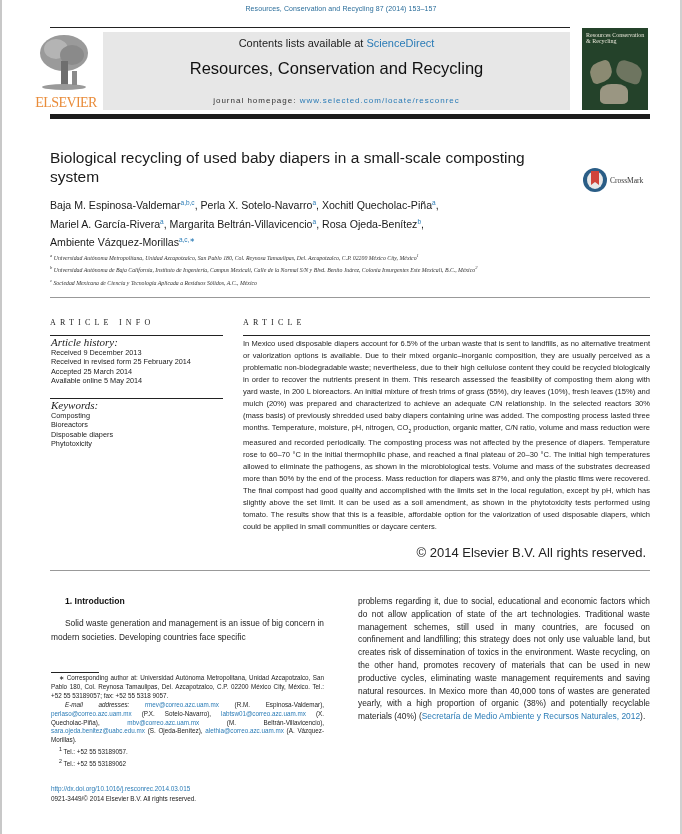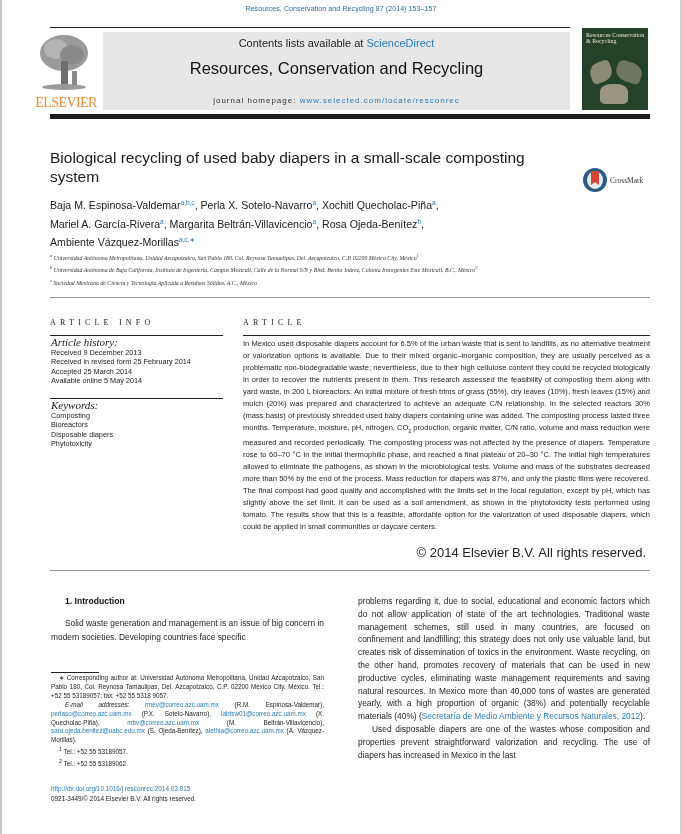--- a/index.html
+++ b/index.html
@@ -192,21 +192,20 @@
 
 <div class="abstract"><span>In Mexico used disposable diapers account for 6.5% of the urban waste that is sent to landfills, as no alternative treatment or valorization options is available. Due to their mixed organic–inorganic composition, they are usually perceived as a problematic non-biodegradable waste; nevertheless, due to their high cellulose content they could be recycled biologically in order to recover the nutrients present in them. This research assessed the feasibility of composting them along with yard waste, in 200 L bioreactors. An initial mixture of fresh trims of grass (55%), dry leaves (10%), fresh leaves (15%) and mulch (20%) was prepared and characterized to achieve an adequate C/N relationship. In the selected reactors 30% (mass basis) of previously shredded used baby diapers containing urine was added. The composting process lasted three months. Temperature, moisture, pH, nitrogen, CO</span><sub style="font-size:5px">2</sub><span> production, organic matter, C/N ratio, volume and mass reduction were measured and recorded periodically. The composting process was not affected by the presence of diapers. Temperature rose to 60–70 °C in the initial thermophilic phase, and reached a final plateau of 20–30 °C. The initial high temperatures allowed to eliminate the pathogens, as shown in the microbiological tests. Volume and mass of the substrates decreased more than 50% by the end of the process. Mass reduction for diapers was 87%, and only the plastic films were recovered. The final compost had good quality and accomplished with the limits set in the local regulation, except by pH, which has slightly above the set limit. It can be used as a soil amendment, as shown in the phytotoxicity tests performed using tomato. The results show that this is a feasible, affordable option for the valorization of used disposable diapers, which could be applied in small communities or daycare centers.</span></div>
 <div class="copyright">© 2014 Elsevier B.V. All rights reserved.</div>
 <div class="rule-end"></div>
 
 <div class="intro-heading">1.  Introduction</div>
 <div class="intro-left">Solid waste generation and management is an issue of big concern in modern societies. Developing countries face specific</div>
 
 <div class="intro-right">
   <p><span>problems regarding it, due to social, educational and economic factors which do not allow application of state of the art technologies. Traditional waste management schemes, still used in many countries, are focused on confinement and landfilling; this strategy does not only use valuable land, but creates risk of dissemination of toxics in the environment. Waste recycling, on the other hand, promotes recovery of materials that can be used in new productive cycles, eliminating waste management requirements and saving natural resources. In Mexico more than 40,000 tons of wastes are generated yearly, with a high proportion of organic (38%) and potentially recyclable materials (40%) (</span><span class="link">Secretaría de Medio Ambiente y Recursos Naturales, 2012</span><span>).</span></p>
-  <p>Used disposable diapers are one of the wastes whose composition and properties prevent straightforward valorization and recycling. The use of diapers has increased in Mexico in the last</p>
 </div>
 
 <div class="fn-rule"></div>
 <div class="footnotes">
   <p style="text-indent:8px">∗  Corresponding author at: Universidad Autónoma Metropolitana, Unidad Azcapotzalco, San Pablo 180, Col. Reynosa Tamaulipas, Del. Azcapotzalco, C.P. 02200 México City, México. Tel.: +52 55 53189057; fax: +52 55 5318 9057.</p>
   <p style="text-indent:14px">
     <span class="i">E-mail addresses:</span>
     <span class="link">rmev@correo.azc.uam.mx</span> <span>(R.M. Espinosa-Valdemar),</span>
     <span class="link">perlaso@correo.azc.uam.mx</span> <span>(P.X. Sotelo-Navarro),</span>
     <span class="link">labtsw01@correo.azc.uam.mx</span> <span>(X. Quecholac-Piña),</span>

